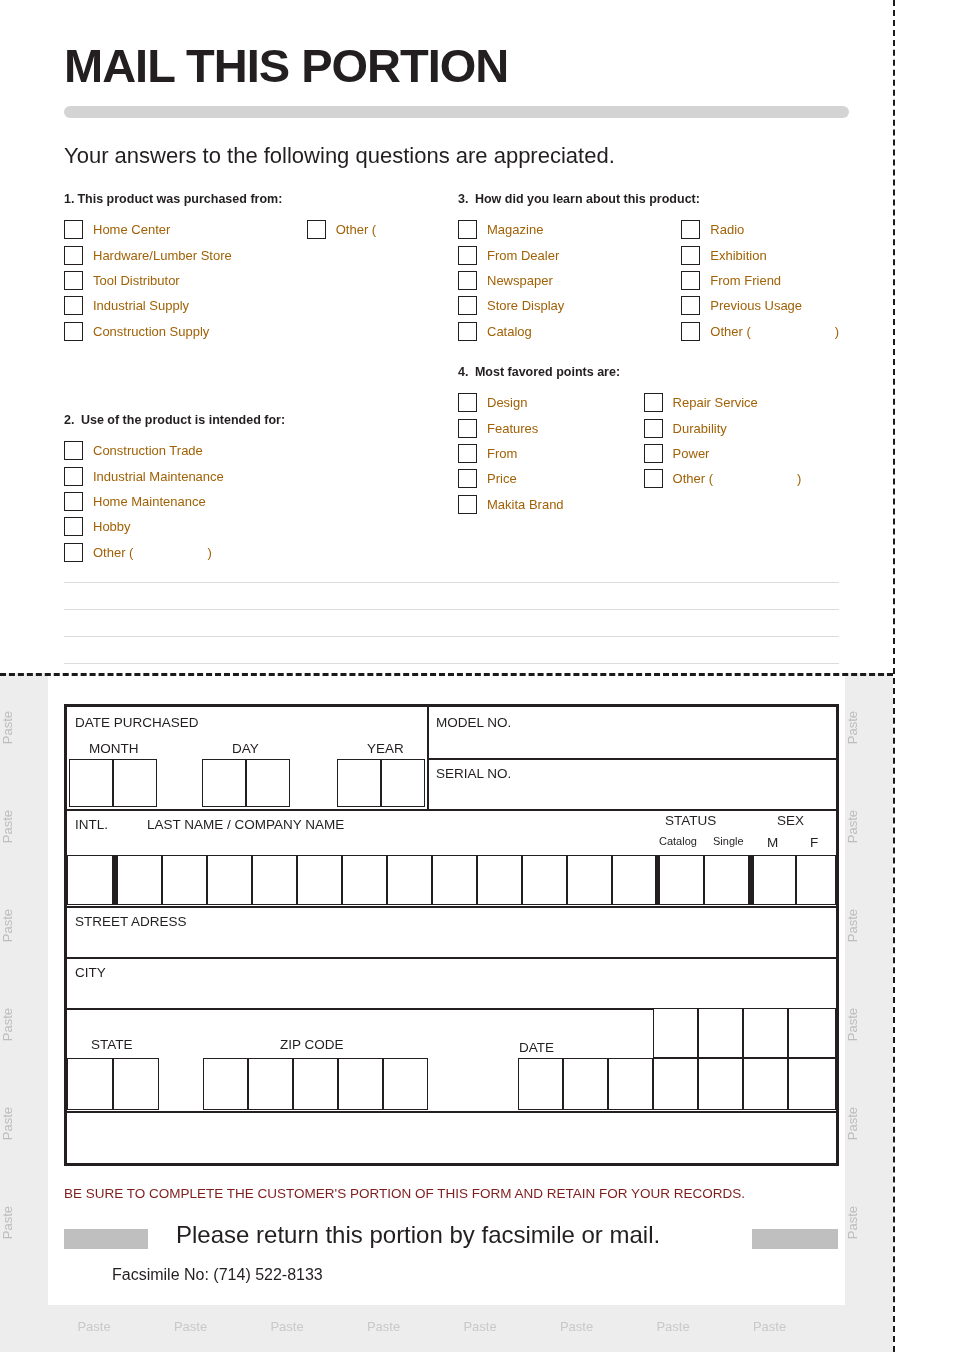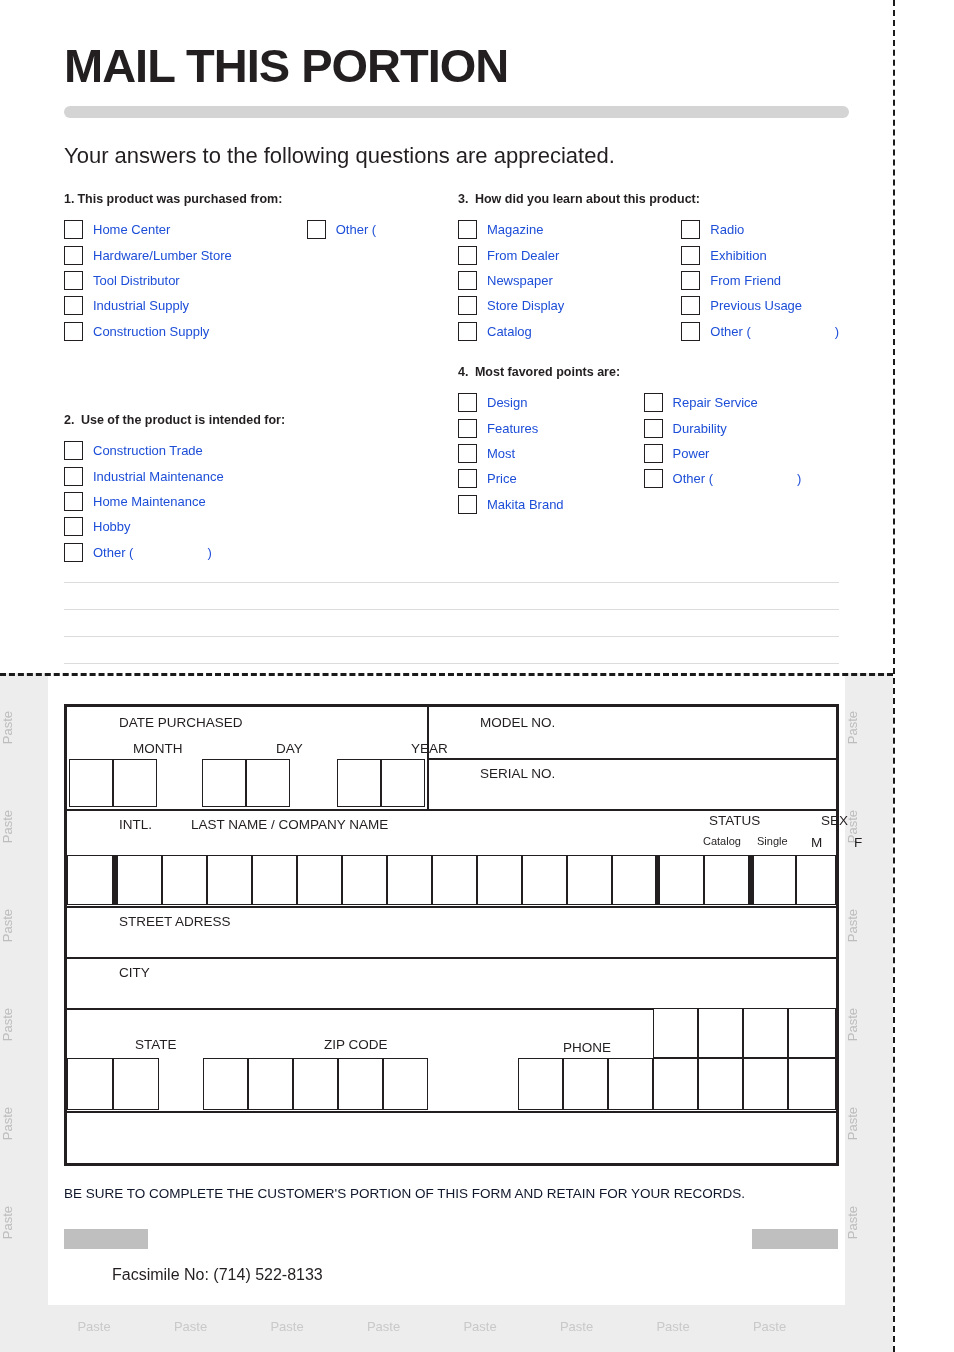--- a/index.html
+++ b/index.html
@@ -56,21 +56,21 @@
   }
   .cbox{
     width:19px; height:19px;
     border:1.6px solid #231f20;
     background:#fff;
     box-sizing:border-box;
     flex:0 0 auto;
   }
   .opt-label{
     font-size:13px; margin-left:10px; white-space:nowrap;
-    color:#1d4ed8;
+    color:#a16207;
   }
   .opt-label .blank{ display:inline-block; width:84px; }
   .opt-label .blank-sm{ display:inline-block; width:74px; }
 
   #q1{ left:64px; top:192px; }
   #q2{ left:64px; top:365px;margin-top:48px; }
   #q3{ left:458px; top:192px; }
   #q4{ left:458px; top:365px; }
 
   #q1 .opt-col:nth-child(2){ margin-left:75px; }
@@ -122,25 +122,25 @@
     font-size:13.5px; color:#231f20; white-space:nowrap;
   }
   .fc-label-sm{ font-size:11px; }
   .hline{ position:absolute; background:#231f20; height:1.5px; }
   .vline{ position:absolute; background:#231f20; width:1.5px; }
   .vline-thick{ position:absolute; background:#231f20; width:4px; }
   .box-cell{
     position:absolute; border:1.2px solid #231f20; box-sizing:border-box;
     background:#fff;
   }
-  .abs{ position:absolute;margin-left:44px; }
+  .abs{ position:absolute; }
 
   #note-line{
     position:absolute; left:64px; top:513px;
-    font-size:13.5px; color:#0f172a;
+    font-size:13.5px; color:#7f1d1d;
   }
   #return-bar{
     position:absolute; left:64px; top:553px; width:775px; height:30px;
   }
   .gray-block{
     position:absolute; top:3px; height:20px; background:#bfbfbf;
   }
   #gray-left{ left:0; width:84px; }
   #gray-right{ left:688px; width:86px; }
   #return-text{
@@ -297,21 +297,21 @@
         <div class="opt-row">
           <span class="cbox"></span>
           <span class="opt-label">Design</span>
         </div>
         <div class="opt-row">
           <span class="cbox"></span>
           <span class="opt-label">Features</span>
         </div>
         <div class="opt-row">
           <span class="cbox"></span>
-          <span class="opt-label">Most</span>
+          <span class="opt-label">From</span>
         </div>
         <div class="opt-row">
           <span class="cbox"></span>
           <span class="opt-label">Price</span>
         </div>
         <div class="opt-row">
           <span class="cbox"></span>
           <span class="opt-label">Makita Brand</span>
         </div>
       </div>
@@ -425,21 +425,21 @@
     <div class="hline" style="left:0;top:199px;width:769px;"></div>
 
     <div class="abs fc-label" style="left:8px;top:207px;">STREET ADRESS</div>
     <div class="hline" style="left:0;top:250px;width:769px;"></div>
 
     <div class="abs fc-label" style="left:8px;top:258px;">CITY</div>
     <div class="hline" style="left:0;top:301px;width:769px;"></div>
 
     <div class="abs fc-label" style="left:24px;top:330px;">STATE</div>
     <div class="abs fc-label" style="left:213px;top:330px;">ZIP CODE</div>
-    <div class="abs fc-label" style="left:452px;top:333px;">PHONE</div>
+    <div class="abs fc-label" style="left:452px;top:333px;">DATE</div>
     <div class="abs fc-label" style="left:589px;top:310px;text-align:center;width:50px;line-height:17px;"><span>AREA</span><br><span>CODE</span></div>
 
     <div class="box-cell" style="left:0px;top:351px;width:46px;height:52px;"></div>
     <div class="box-cell" style="left:46px;top:351px;width:46px;height:52px;"></div>
     <div class="box-cell" style="left:136px;top:351px;width:45px;height:52px;"></div>
     <div class="box-cell" style="left:181px;top:351px;width:45px;height:52px;"></div>
     <div class="box-cell" style="left:226px;top:351px;width:45px;height:52px;"></div>
     <div class="box-cell" style="left:271px;top:351px;width:45px;height:52px;"></div>
     <div class="box-cell" style="left:316px;top:351px;width:45px;height:52px;"></div>
 
@@ -458,19 +458,20 @@
 
     <div class="hline" style="left:0;top:404px;width:769px;"></div>
 
   </div>
 
   <div id="note-line">BE SURE TO COMPLETE THE CUSTOMER'S PORTION OF THIS FORM AND RETAIN FOR YOUR RECORDS.</div>
 
   <div id="return-bar">
     <div class="gray-block" id="gray-left"></div>
     <div class="gray-block" id="gray-right"></div>
+    <div id="return-text">Please return this portion by facsimile or mail.</div>
   </div>
 
   <div id="fax-line">Facsimile No: (714) 522-8133</div>
 </div>
 
 <div id="perf-horizontal"></div>
 <div id="perf-vertical"></div>
 
 </body></html>

